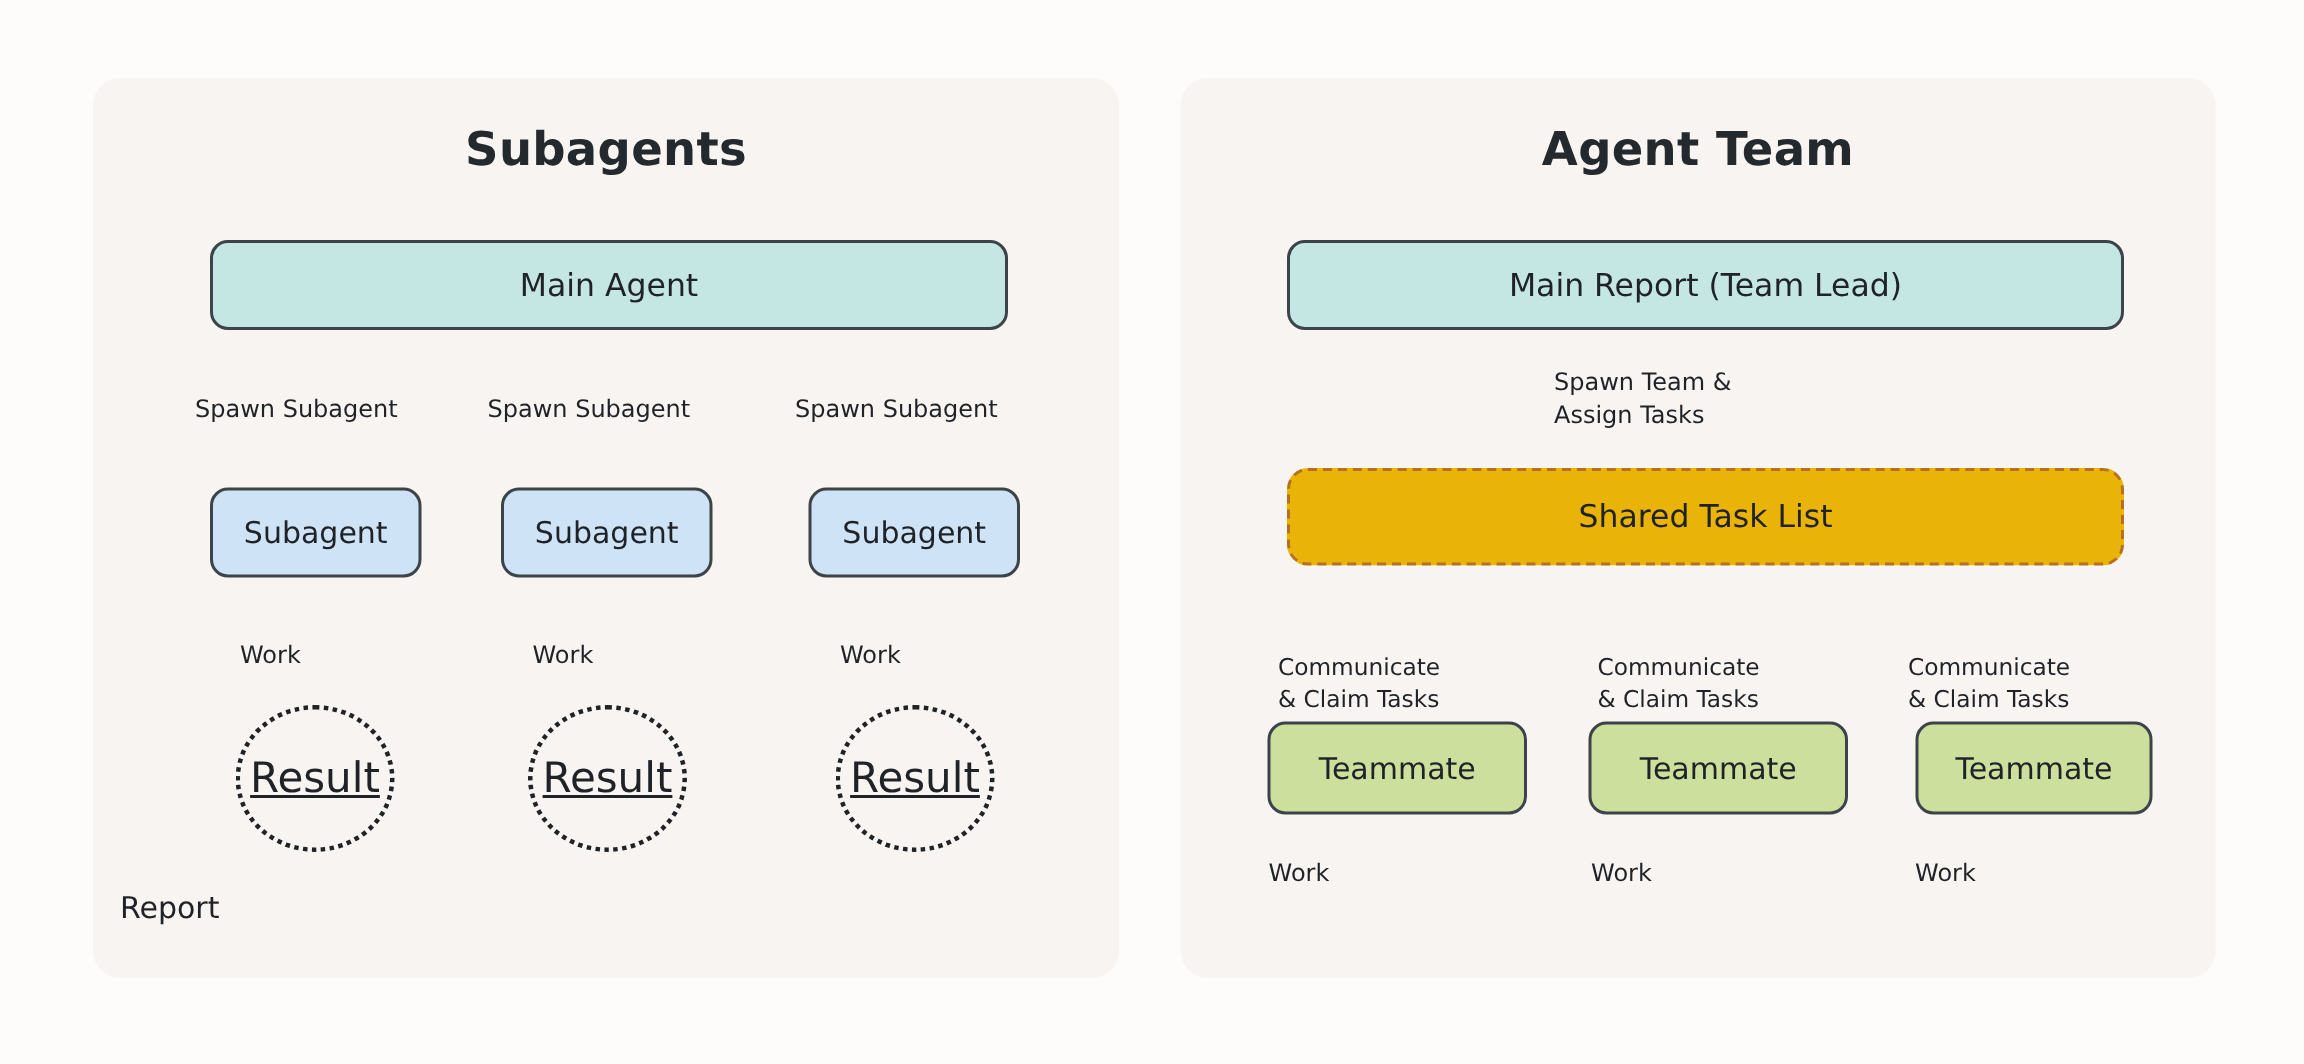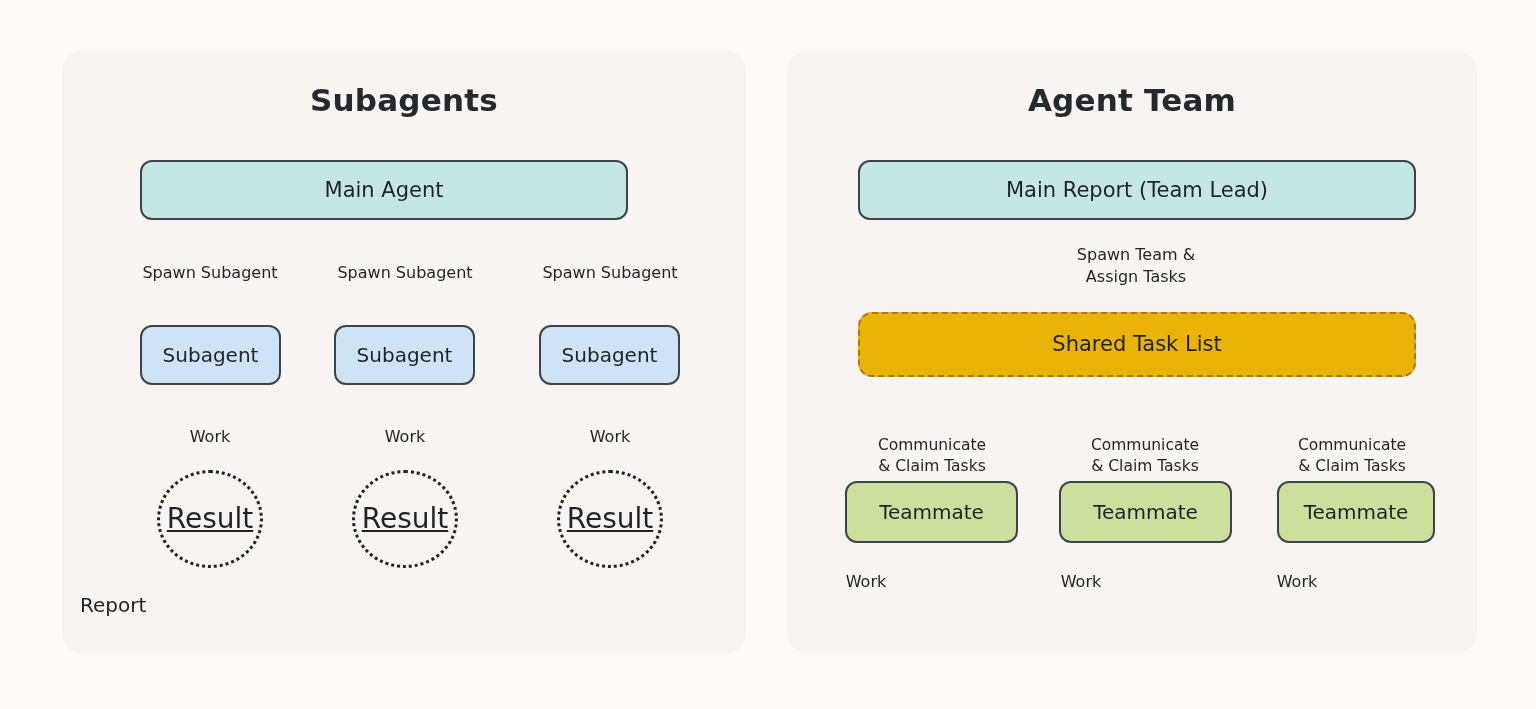--- a/index.html
+++ b/index.html
@@ -69,21 +69,21 @@
   .node-result {
     background: transparent;
     border: 3px dotted #1f2328;
     border-radius: 50%;
     font-size: 28px;
     text-decoration: underline;
   }
 
   .edge-label {
     position: absolute;
-    text-align: center;
+    text-align: left;
     font-size: 16px;
     color: #1f2328;
     line-height: 1.35;
     white-space: pre-line;
   }
   .edge-label.sm { font-size: 15.5px; margin-top: 32px; }
   .edge-label.work { font-size: 16px; }
   .edge-label.report { font-size: 20px; text-align: left; }
 
   svg.wires {
@@ -167,21 +167,21 @@
       <path d="M930,545 L930,573 Q930,581 922,581 L828,581 Q820,581 820,573 L820,527 Q820,519 828,519 L840,519" marker-end="url(#ah-gray)"></path>
       <path d="M1144,545 L1144,573 Q1144,581 1136,581 L1044,581 Q1036,581 1036,573 L1036,537 Q1036,529 1044,529 L1056,529" marker-end="url(#ah-gray)"></path>
       <path d="M1352,545 L1352,573 Q1352,581 1344,581 L1260,581 Q1252,581 1252,573 L1252,537 Q1252,529 1260,529 L1272,529" marker-end="url(#ah-gray)"></path>
     </g>
   </svg>
 
   <div class="panel" id="panel-left"></div>
 
   <div class="panel-title" style="left:62px; top:82px; width:684px;">Subagents</div>
 
-  <div class="node node-main" style="left:140px; top:160px; width:488px; height:60px;">Main Agent</div>
+  <div class="node node-main" style="left:140px; top:160px; width:532px; height:60px;">Main Agent</div>
 
   <div class="edge-label" style="left:130px; top:262px; width:160px;">Spawn Subagent</div>
   <div class="edge-label" style="left:325px; top:262px; width:160px;">Spawn Subagent</div>
   <div class="edge-label" style="left:530px; top:262px; width:160px;">Spawn Subagent</div>
 
   <div class="node node-sub" style="left:140px; top:325px; width:141px; height:60px;">Subagent</div>
   <div class="node node-sub" style="left:334px; top:325px; width:141px; height:60px;">Subagent</div>
   <div class="node node-sub" style="left:539px; top:325px; width:141px; height:60px;">Subagent</div>
 
   <div class="edge-label work" style="left:160px; top:426px; width:100px;">Work</div>

